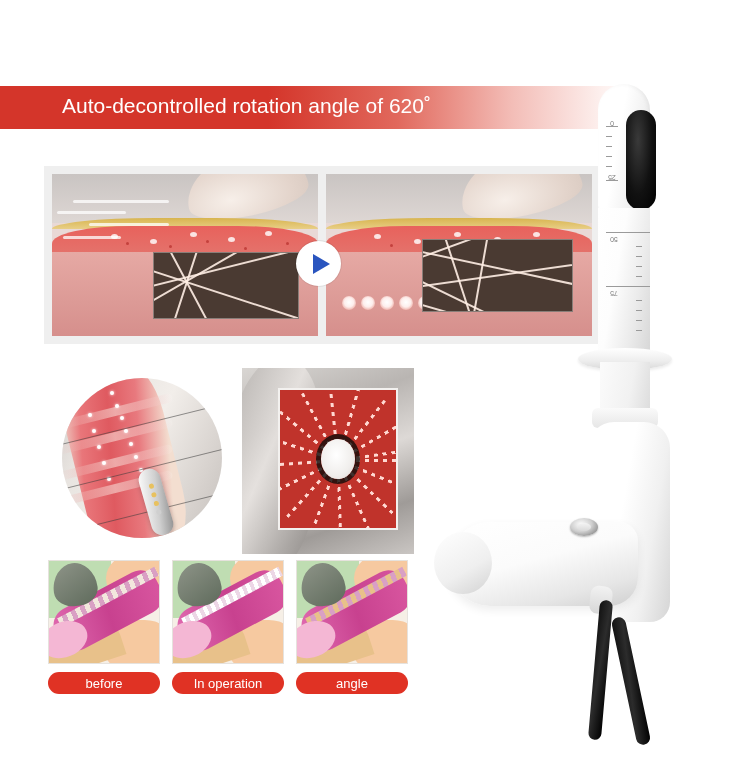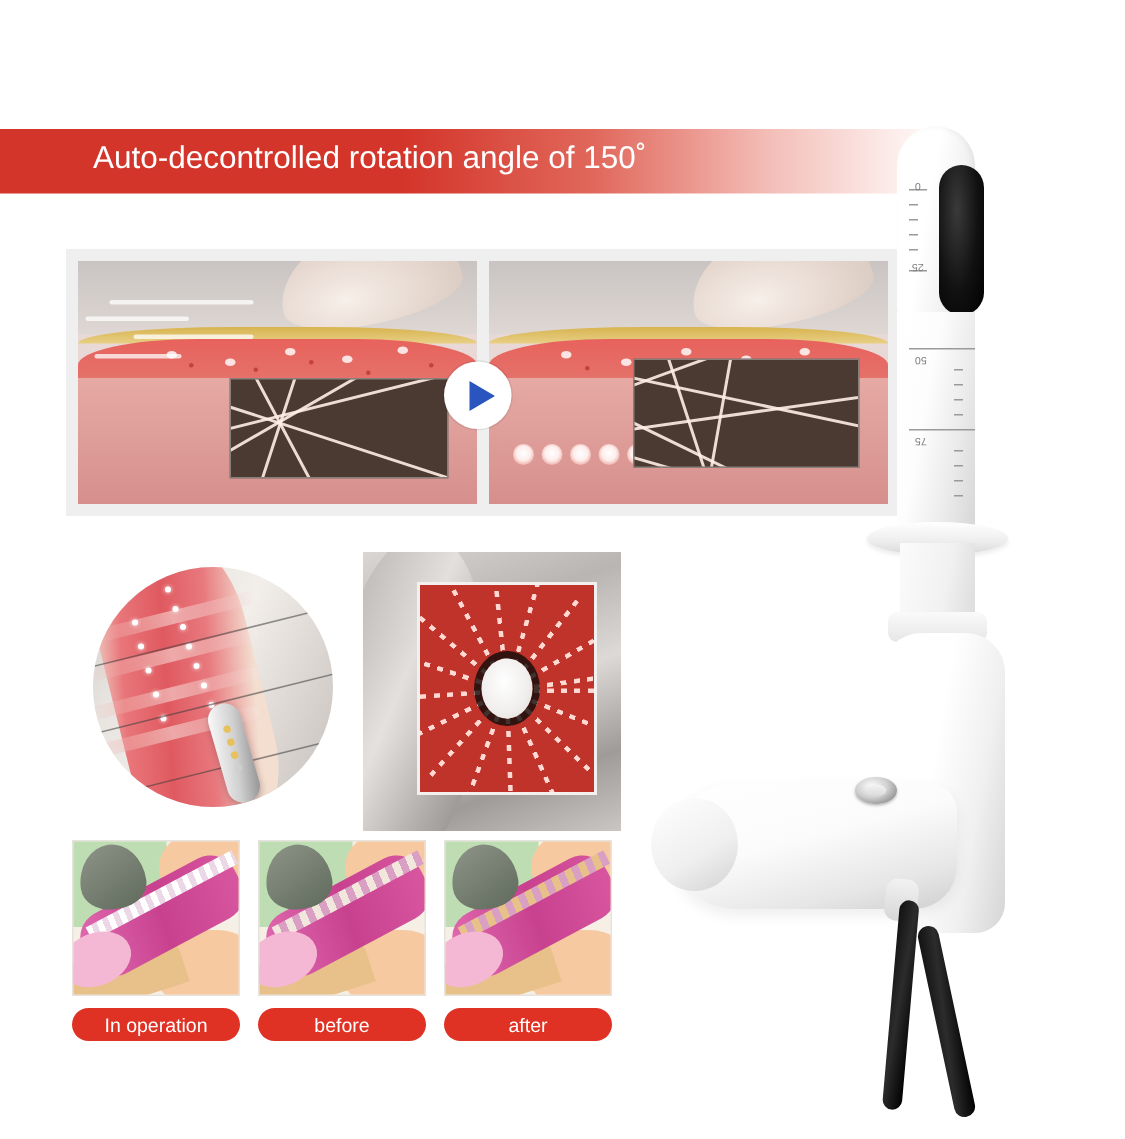--- a/index.html
+++ b/index.html
@@ -227,21 +227,21 @@
     position:absolute;font-size:7px;color:#7d7d7d;
     transform:rotate(180deg);font-family:"Liberation Sans",sans-serif;
   }
 </style>
 </head>
 <body>
 
 <div class="page">
 
   <div class="banner"></div>
-  <div class="banner-text">Auto-decontrolled rotation angle of 150˚</div>
+  <div class="banner-text">Auto-decontrolled rotation angle of 620˚</div>
 
   <div class="strip">
     <div class="strip-inner">
 
       <div class="derm">
         <div class="sky"></div>
         <div class="finger"></div>
         <div class="epi"></div>
         <div class="dermis"></div>
         <div class="hypo"></div>
@@ -366,53 +366,53 @@
 
   <div class="ba-row">
 
     <div class="ba-item">
       <div class="ba-img">
         <div class="green"></div>
           <div class="bone"></div>
           <div class="bone2"></div>
         <div class="tan"></div>
           <div class="canal2"></div>
-        <div class="wall" style="background:repeating-linear-gradient(95deg,#ffffff 0 4px,#ecd7e6 4px 8px);"></div>
+          <div class="wall"></div>
         <div class="pink"></div>
           <div class="uterus"></div>
       </div>
-      <div class="ba-label">In operation</div>
+      <div class="ba-label">before</div>
     </div>
 
     <div class="ba-item">
       <div class="ba-img">
         <div class="green"></div>
           <div class="bone"></div>
           <div class="bone2"></div>
         <div class="tan"></div>
           <div class="canal2"></div>
-          <div class="wall"></div>
+        <div class="wall" style="background:repeating-linear-gradient(95deg,#ffffff 0 4px,#ecd7e6 4px 8px);"></div>
         <div class="pink"></div>
           <div class="uterus"></div>
       </div>
-      <div class="ba-label">before</div>
+      <div class="ba-label">In operation</div>
     </div>
 
     <div class="ba-item">
       <div class="ba-img">
         <div class="green"></div>
           <div class="bone"></div>
           <div class="bone2"></div>
         <div class="tan"></div>
           <div class="canal2"></div>
         <div class="wall" style="background:repeating-linear-gradient(95deg,#e8c18a 0 5px,#d9a0c4 5px 10px);"></div>
         <div class="pink"></div>
           <div class="uterus"></div>
       </div>
-      <div class="ba-label">after</div>
+      <div class="ba-label">angle</div>
     </div>
 
   </div>
 
   <div class="device">
     <div class="probe-top"></div>
     <div class="aperture"></div>
     <div class="shaft"></div>
 
     <div class="scale">

